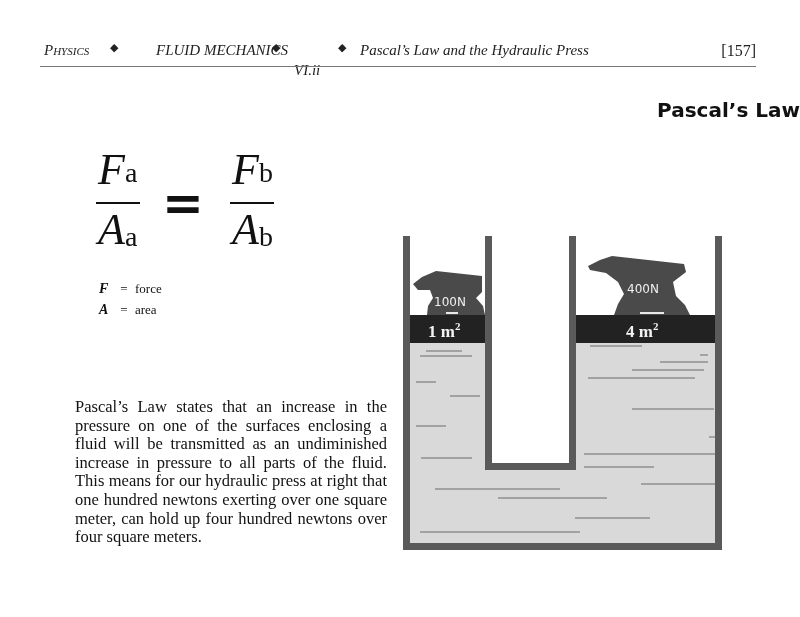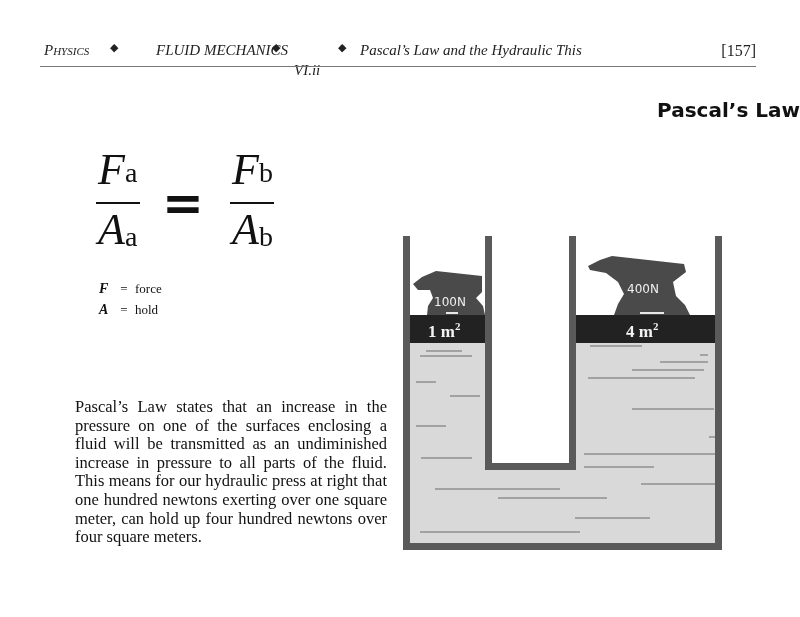--- a/index.html
+++ b/index.html
@@ -30,21 +30,21 @@
 </head>
 <body>
 
 <div class="header">
   <span class="crumb sc" style="left:0;">Physics</span>
   <span class="bullet" style="left:66px;">◆</span>
   <span class="crumb" style="left:76px;margin-left:36px;">FLUID MECHANICS</span>
   <span class="bullet" style="left:228px;">◆</span>
   <span class="crumb" style="left:250px;margin-top:20px;">VI.ii</span>
   <span class="bullet" style="left:294px;">◆</span>
-  <span class="crumb" style="left:316px;">Pascal’s Law and the Hydraulic This</span>
+  <span class="crumb" style="left:316px;">Pascal’s Law and the Hydraulic Press</span>
   <span class="page">[157]</span>
 </div>
 <div class="rule"></div>
 
 <div class="title">Pascal’s Law</div>
 
 <div class="formula">
   <div class="frac" style="left:0;">
     <div class="num"><span>F</span><sub>a</sub></div>
     <div class="bar"></div>
@@ -56,21 +56,21 @@
     <div class="bar"></div>
     <div class="den"><span>A</span><sub>b</sub></div>
   </div>
 </div>
 
 <div class="legend">
   <div class="row">
     <span class="sym">F</span><span class="eqs">=</span><span>force</span>
   </div>
   <div class="row">
-    <span class="sym">A</span><span class="eqs">=</span><span>hold</span>
+    <span class="sym">A</span><span class="eqs">=</span><span>area</span>
   </div>
 </div>
 
 <div class="para">Pascal’s Law states that an increase in the pressure on one of the surfaces enclosing a fluid will be transmitted as an undiminished increase in pressure to all parts of the fluid. This means for our hydraulic press at right that one hundred newtons exerting over one square meter, can hold up four hundred newtons over four square meters.</div>
 
 <svg class="press" width="330" height="325" viewBox="400 230 330 325" xmlns="http://www.w3.org/2000/svg">
 
   <rect x="410" y="343" width="305" height="200" fill="#d9d9d9"></rect>
 
   <rect x="485" y="236" width="91" height="234" fill="#5a5a5a"></rect>

